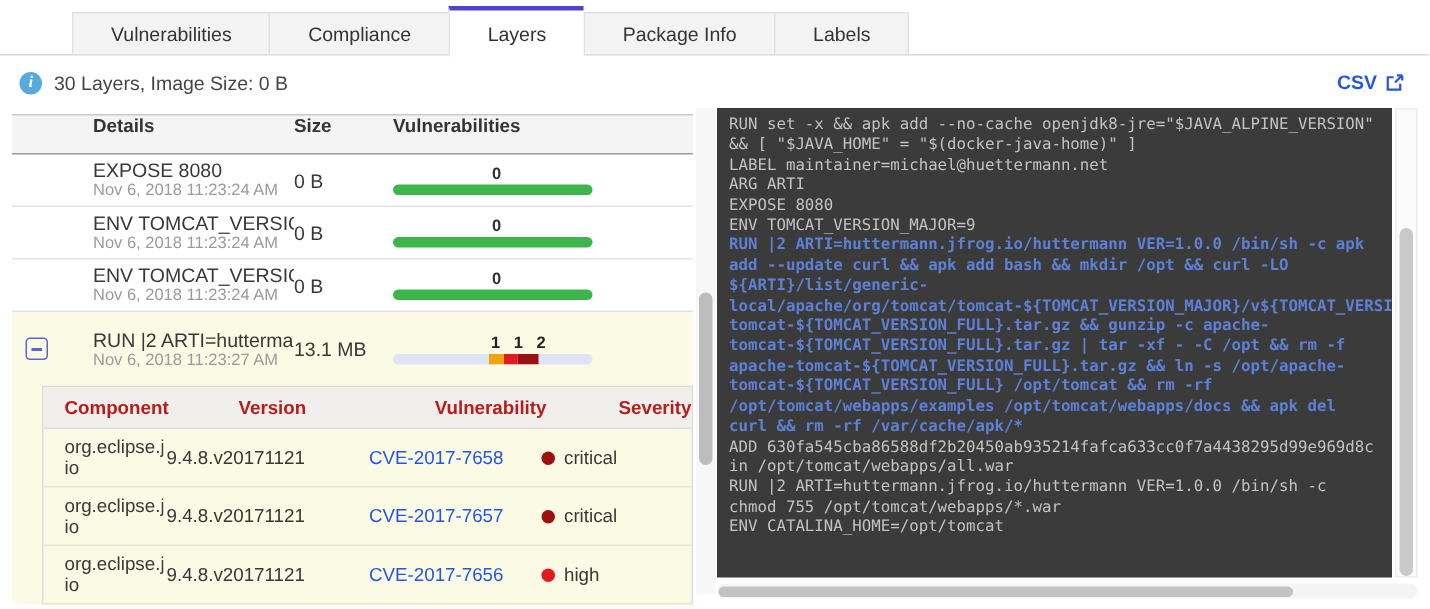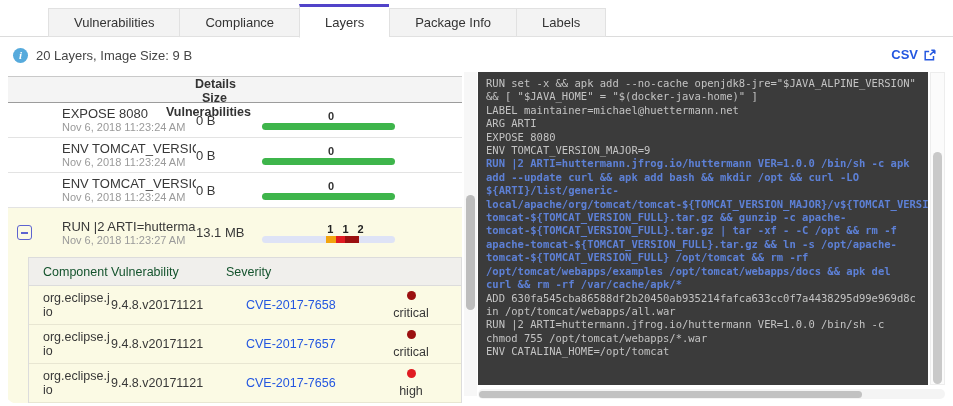--- a/index.html
+++ b/index.html
@@ -30,22 +30,22 @@
     font-style:italic;font-weight:bold;font-size:11px;text-align:center;line-height:15px;}
   .summary-text{position:absolute;left:36px;top:11px;font-size:13px;color:#454545;}
   .csv{position:absolute;right:16px;top:10px;display:flex;align-items:center;gap:5px;
     color:var(--link_blue,#2457e0);font-size:13px;font-weight:bold;cursor:pointer;text-decoration:none;}
 
   
   .main{position:absolute;top:72px;left:0;right:0;bottom:0;}
 
   
   .ltable{position:absolute;left:8px;top:4px;width:454px;}
-  .lhead{display:flex;align-items:center;height:27px;background:#f4f4f4;
-    border-top:1px solid #c9c9c9;border-bottom:1px solid #9c9c9c;font-size:12.5px;font-weight:bold;color:#333;flex-direction:column;}
+  .lhead{display:flex;align-items:flex-start;height:27px;background:#f4f4f4;
+    border-top:1px solid #c9c9c9;border-bottom:1px solid #9c9c9c;font-size:12.5px;font-weight:bold;color:#333;}
   .c-details{width:188px;padding-left:54px;}
   .c-size{width:66px;}
   .c-vulns{width:138px;}
   .lrow{position:relative;display:flex;align-items:center;height:35px;border-bottom:1px solid #e3e3e3;cursor:pointer;}
   .lrow .title{font-size:13px;color:#383838;line-height:15px;white-space:nowrap;overflow:hidden;}
   .lrow .date{font-size:11px;color:#9a9a9a;line-height:13px;}
   .lrow .size{font-size:13px;}
   .lrow.selected{height:49px;background:var(--selected_row_yellow,#fbfae4);border-bottom:none;}
   .vul-cell{display:flex;flex-direction:column;align-items:stretch;}
   .vul-count{font-size:11px;font-weight:bold;color:#333;text-align:center;height:13px;line-height:12px;}
@@ -59,29 +59,29 @@
   .vul-counts-label{font-size:11px;font-weight:bold;color:#222;text-align:center;height:13px;line-height:12px;
     letter-spacing:3px;transform:translateX(16px);}
   .expander{position:absolute;left:9px;top:17px;width:15px;height:15px;border:1px solid #5d63d0;
     border-radius:3px;cursor:pointer;background:transparent;}
   .expander::after{content:"";position:absolute;left:3px;top:6px;width:7px;height:1.5px;background:#5d63d0;}
 
   
   .subwrap{background:var(--selected_row_yellow,#fbfae4);padding-left:20px;}
   .subtable{border:1px solid #dcdcdc;border-bottom:none;background:var(--selected_row_yellow,#fbfae4);width:434px;}
   .shead{display:flex;align-items:center;height:28px;background:#f0efec;border-bottom:1px solid #dcdcdc;
-    font-size:12.5px;font-weight:normal;color:#14532d;}
+    font-size:12.5px;font-weight:bold;color:#b91c1c;gap:48px;}
   .s-comp{width:82px;padding-left:14px;}
   .s-ver{width:135px;}
   .s-vul{width:115px;}
   .s-sev{flex:1;}
   .srow{display:flex;align-items:center;height:39px;border-bottom:1px solid #e8e6d2;font-size:12.5px;}
   .comp-text{width:66px;overflow:hidden;line-height:14px;word-break:normal;}
   .cve{color:var(--link_blue,#2457e0);cursor:pointer;text-decoration:none;}
-  .sev{display:flex;align-items:center;gap:6px;flex-direction:column;}
+  .sev{display:flex;align-items:center;gap:6px;}
   .dot{width:9px;height:9px;border-radius:50%;}
   .dot.critical{background:var(--severity_critical,#9b1010);}
   .dot.high{background:var(--severity_high,#e01b22);}
 
   
   .lscroll-track{position:absolute;left:464px;top:0;bottom:10px;width:13px;background:#f7f7f7;}
   .lscroll-thumb{position:absolute;left:466px;top:123px;width:9px;height:115px;background:#bdbdbd;border-radius:5px;cursor:pointer;}
 
   
   .code-panel{position:absolute;left:478px;top:0;width:450px;height:313px;background:var(--code_background,#3b3b3b);
@@ -106,21 +106,21 @@
       <div class="tab">Vulnerabilities</div>
       <div class="tab">Compliance</div>
       <div class="tab active">Layers</div>
       <div class="tab">Package Info</div>
       <div class="tab">Labels</div>
     </div>
   </div>
 
   <div class="inforow">
     <span class="info-icon">i</span>
-    <span class="summary-text">20 Layers, Image Size: 9 B</span>
+    <span class="summary-text">30 Layers, Image Size: 0 B</span>
     <a class="csv">
       <span>CSV</span>
       <svg width="14" height="14" viewBox="0 0 16 16" fill="none">
         <path d="M12 9v4.5H2.5V4H7" stroke="#2457e0" stroke-width="1.7"></path>
         <path d="M9.5 2.5h4m0 0v4m0-4L8 8" stroke="#2457e0" stroke-width="1.7"></path>
       </svg>
     </a>
   </div>
 
   <div class="main">
@@ -184,20 +184,21 @@
               <span class="seg crit"></span>
             </div>
           </div>
         </div>
       </div>
 
       <div class="subwrap">
         <div class="subtable">
           <div class="shead">
             <div class="s-comp">Component</div>
+            <div class="s-ver">Version</div>
             <div class="s-vul">Vulnerability</div>
             <div class="s-sev">Severity</div>
           </div>
 
           <div class="srow">
             <div class="s-comp">
                 <div class="comp-text">org.eclipse.j io</div>
               </div>
             <div class="s-ver">9.4.8.v20171121</div>
             <div class="s-vul"><a class="cve">CVE-2017-7658</a></div>

